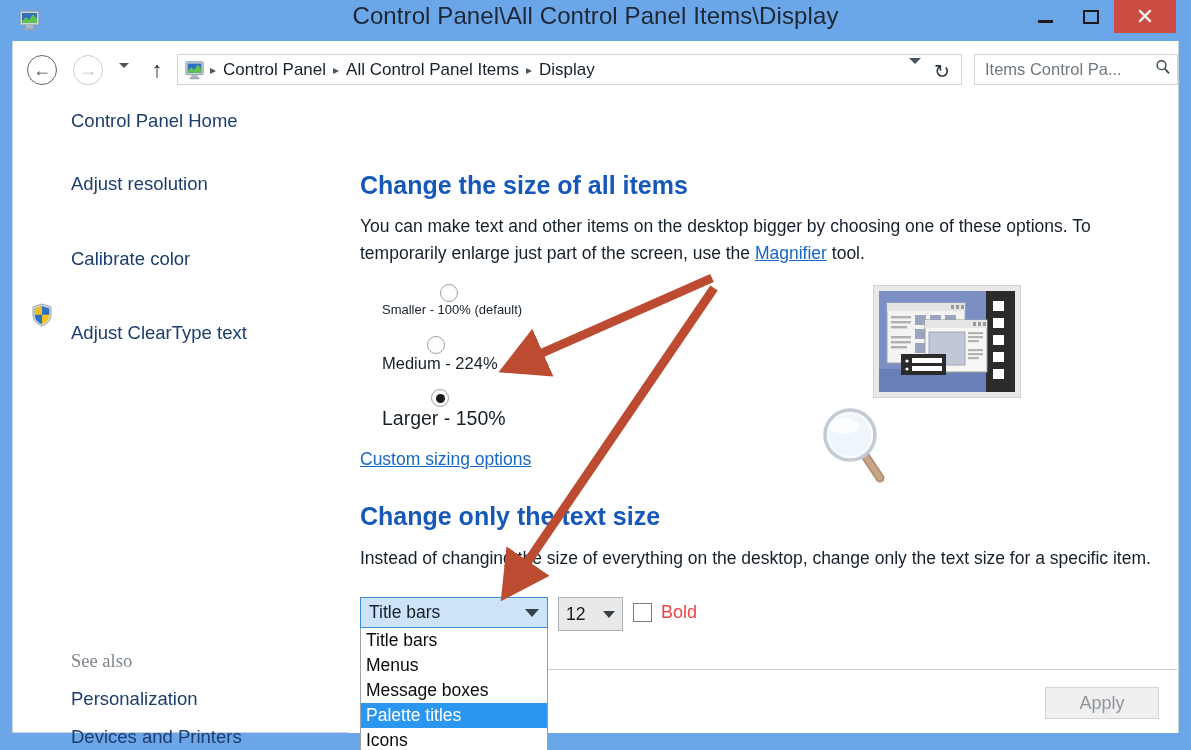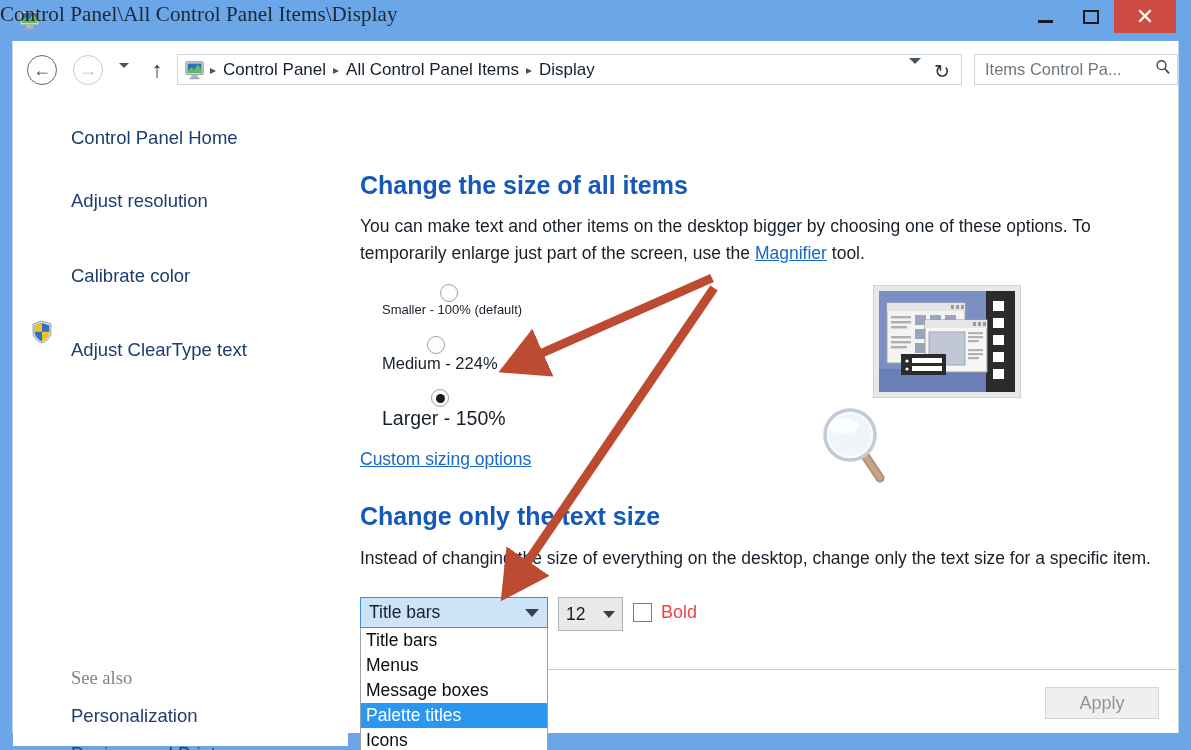--- a/index.html
+++ b/index.html
@@ -29,23 +29,24 @@
   }
   #title-icon {
     position: absolute;
     left: 18px; top: 8px;
     width: 24px; height: 24px;
   }
   #title-text {
     position: absolute;
     left: 0; top: 2px;
     width: 1191px;
-    font-size: 21px;
+    text-align: center;
+    font-size: 24px;
     color: #1d2733;
-    font-family: Liberation Serif, serif;
+    font-family: Liberation Sans, sans-serif;
     letter-spacing: 0.1px;
   }
   .winbtn {
     position: absolute;
     top: 0;
     height: 33px;
     width: 46px;
     display: flex;
     align-items: center;
     justify-content: center;
@@ -190,21 +191,21 @@
     color: #fff;
     font-size: 15px;
     font-weight: bold;
     display: flex; align-items: center; justify-content: center;
     font-family: "Liberation Sans", sans-serif;
   }
 
   
   #sidebar {
     position: absolute;
-    left: 0; top: 69px;
+    left: 0; top: 52px;
     width: 335px; height: 636px;
     background: #ffffff;
   }
   .side-link {
     position: absolute;
     left: 58px;
     font-size: 18.5px;
     color: #1c3d6e;
     white-space: nowrap;
     font-family: "Liberation Sans", sans-serif;

